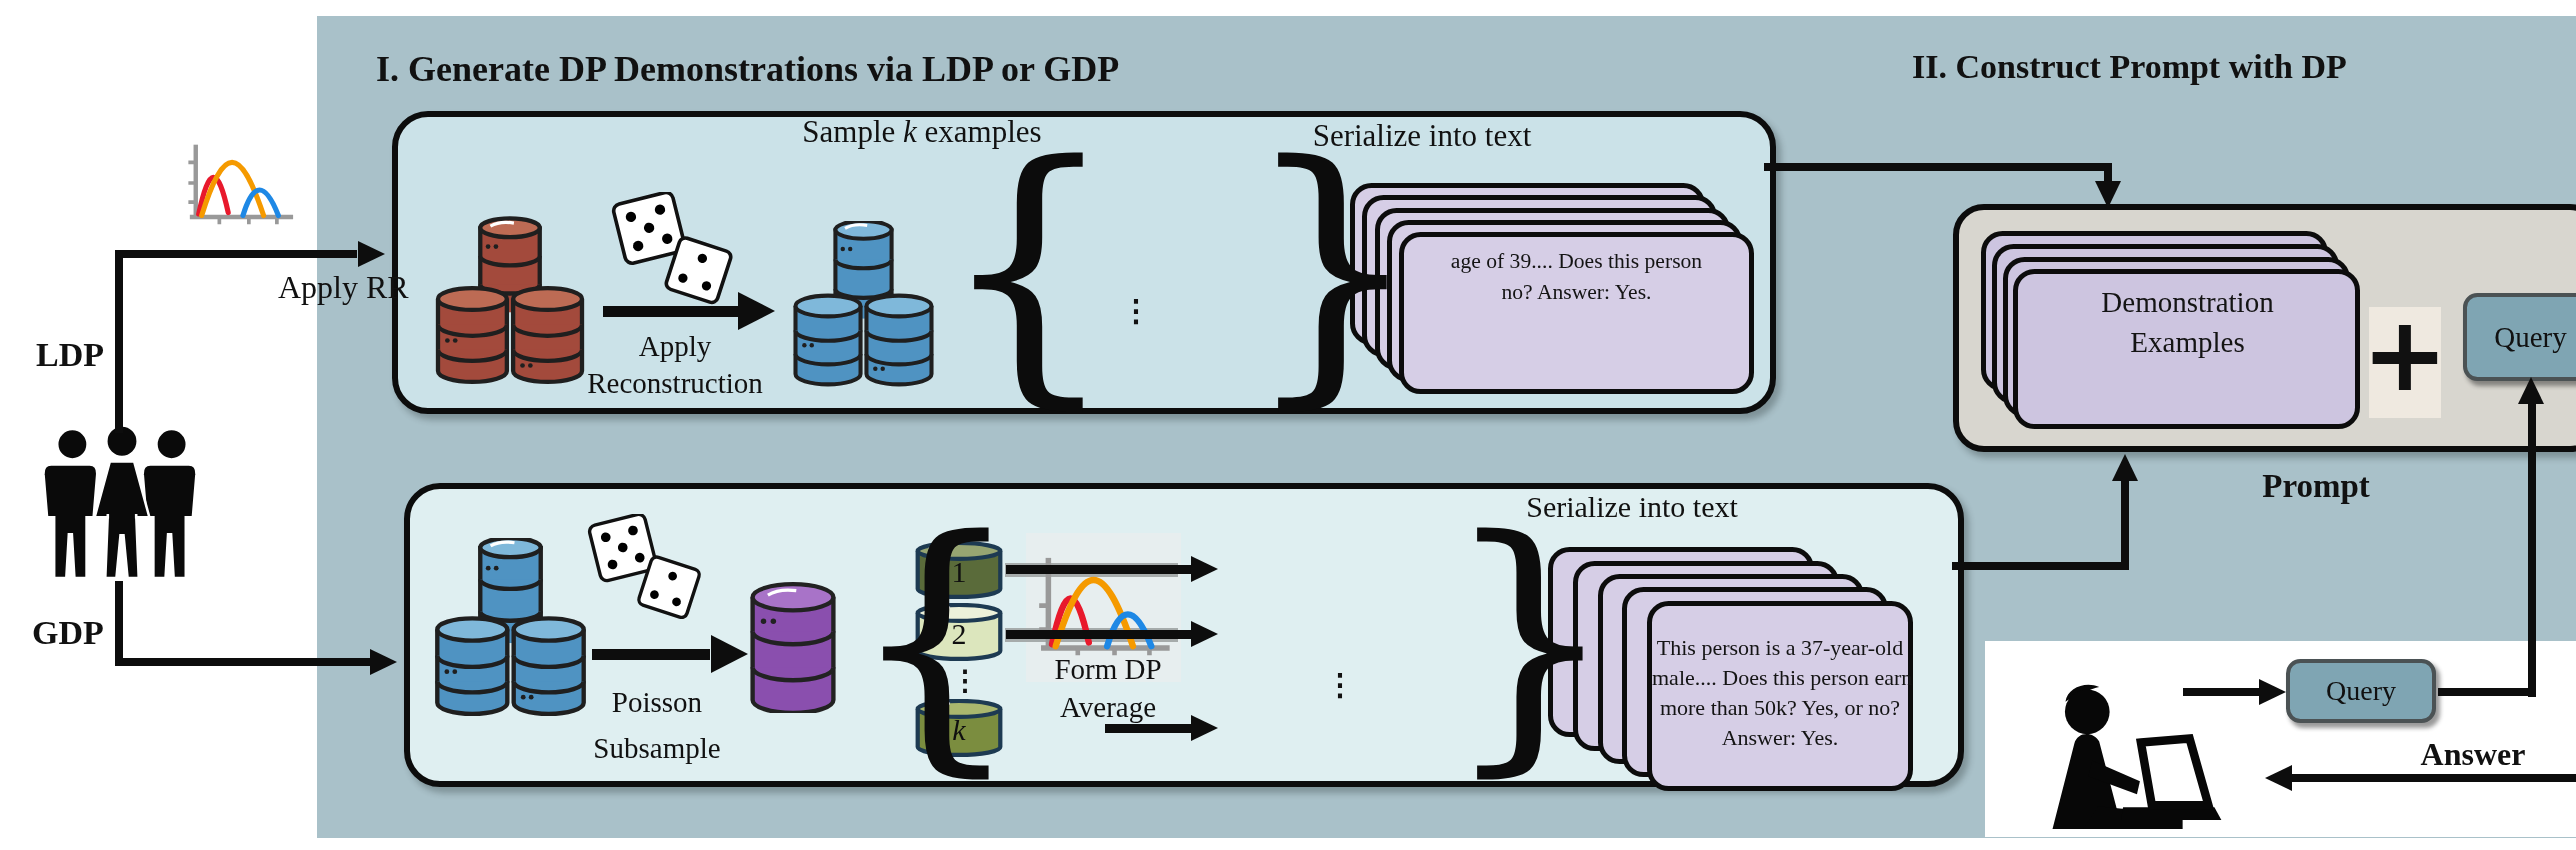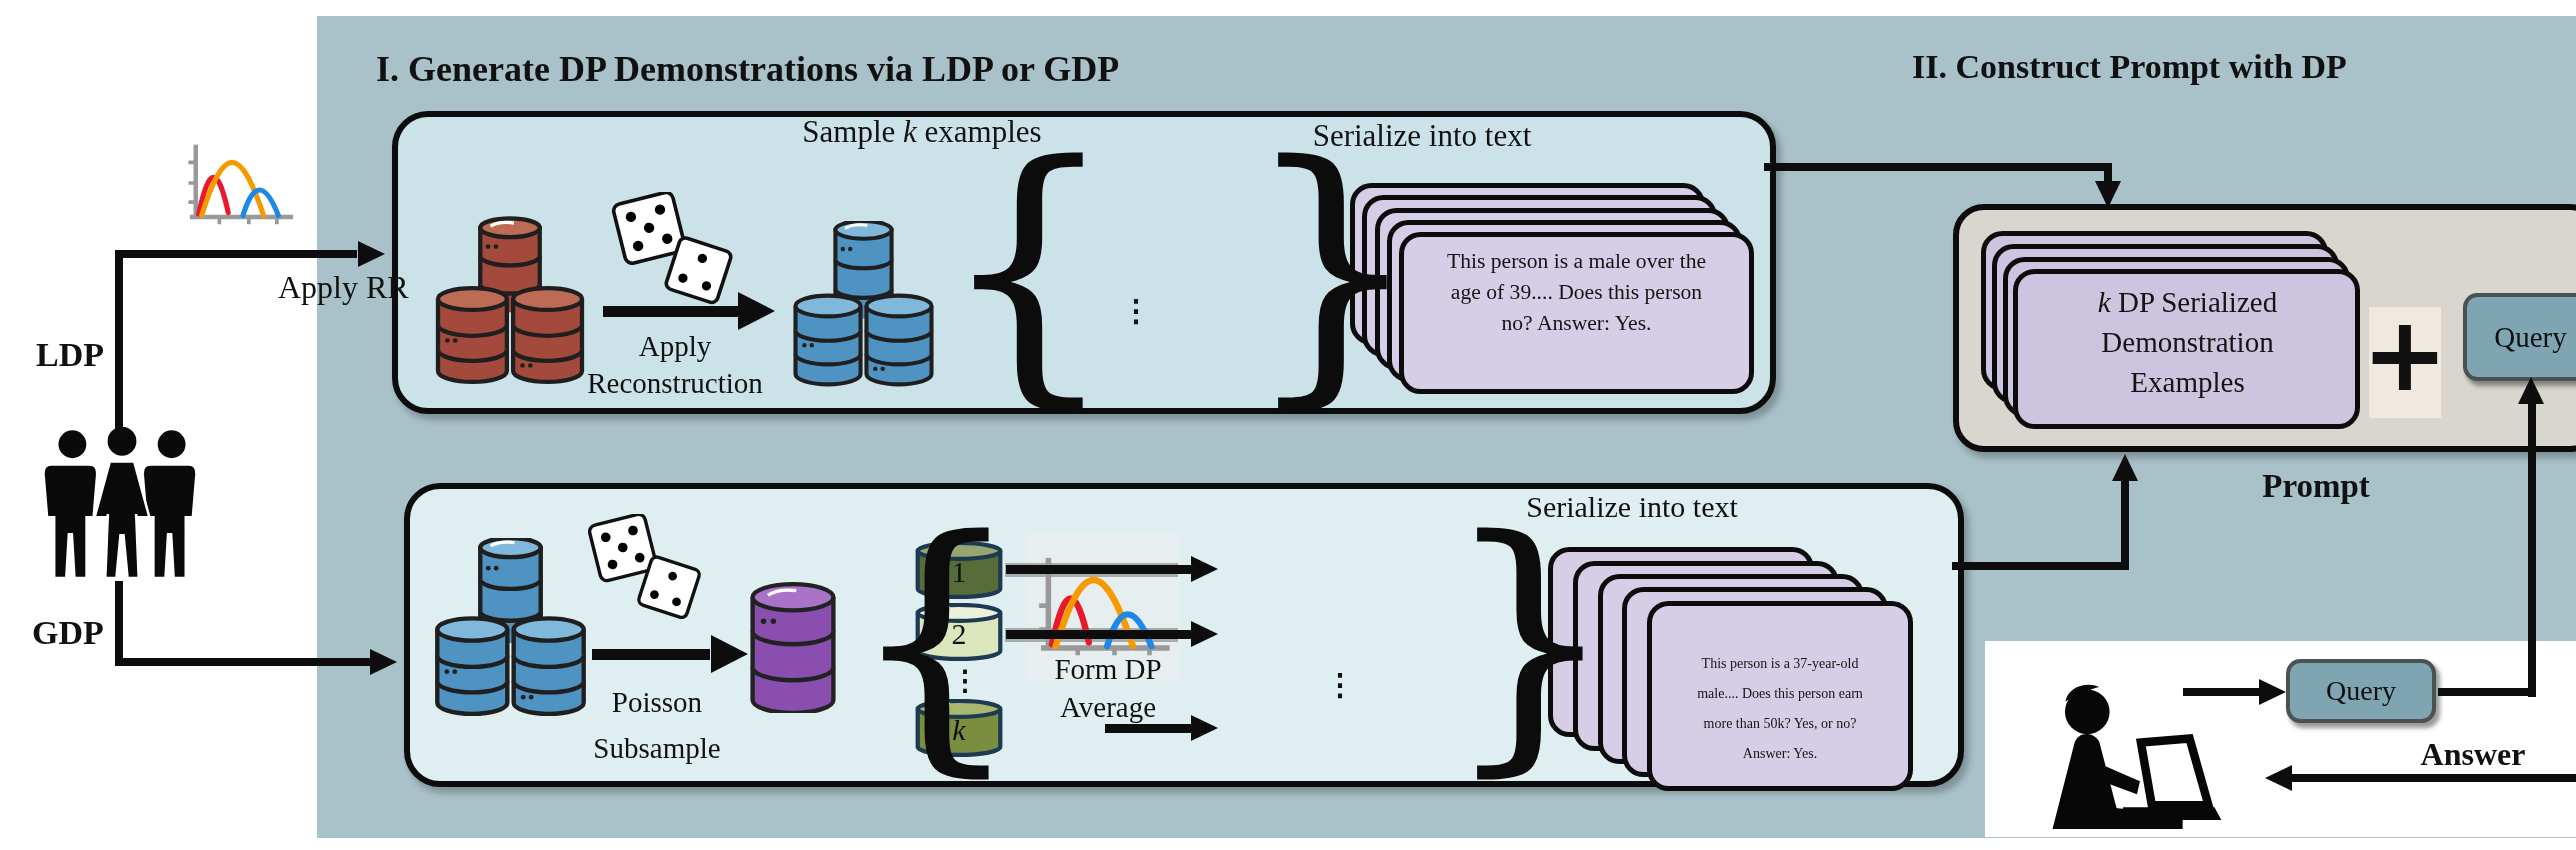--- a/index.html
+++ b/index.html
@@ -174,21 +174,20 @@
   </div>
   <div class="brace" style="left:1243px;top:145px;font-size:281px;">}</div>
 
   <div class="t ctr" style="left:1422px;top:118px;font-size:31px;z-index:5;">Serialize into text</div>
   <div class="card" style="left:1350px;top:183px;width:345px;height:152px;z-index:10;"></div>
   <div class="card" style="left:1362px;top:195px;width:345px;height:152px;z-index:11;"></div>
   <div class="card" style="left:1375px;top:208px;width:345px;height:152px;z-index:12;"></div>
   <div class="card" style="left:1387px;top:220px;width:345px;height:152px;z-index:13;"></div>
   <div class="card" style="left:1399px;top:232px;width:345px;height:152px;z-index:14;"></div>
   <div class="cardtext" style="left:1404px;top:246px;width:345px;font-size:21.6px;line-height:31px;z-index:32;">
-    <div>This person is a male over the</div>
     <div>age of 39.... Does this person</div>
     <div>no? Answer: Yes.</div>
   </div>
 
   <div class="rbox" style="left:404px;top:483px;width:1548px;height:292px;background:#dfeff1;z-index:2;"></div>
 
 
   <svg class="abs" style="left:428px;top:538px;z-index:4;" width="165" height="183" viewBox="0 0 200 230">
     <g stroke="#1f1f1f" stroke-width="5.5" stroke-linejoin="round">
       <rect x="62" y="10" width="76" height="122" fill="#4f93c2" stroke="none"></rect>
@@ -303,21 +302,21 @@
       <span class="i">k</span>
   </div>
   <div class="brace" style="left:1443px;top:521px;font-size:273px;">}</div>
 
   <div class="t ctr" style="left:1632px;top:490px;font-size:30px;z-index:5;">Serialize into text</div>
   <div class="card" style="left:1548px;top:547px;width:256px;height:180px;z-index:10;"></div>
   <div class="card" style="left:1573px;top:561px;width:256px;height:180px;z-index:11;"></div>
   <div class="card" style="left:1598px;top:574px;width:256px;height:180px;z-index:12;"></div>
   <div class="card" style="left:1622px;top:587px;width:256px;height:180px;z-index:13;"></div>
   <div class="card" style="left:1647px;top:601px;width:256px;height:180px;z-index:14;"></div>
-  <div class="cardtext" style="left:1652px;top:649px;width:256px;font-size:14px;line-height:30px;z-index:32;">
+  <div class="cardtext" style="left:1652px;top:633px;width:256px;font-size:22px;line-height:30px;z-index:32;">
     <div>This person is a 37-year-old</div>
     <div>male.... Does this person earn</div>
     <div>more than 50k? Yes, or no?</div>
     <div>Answer: Yes.</div>
   </div>
 
   <div class="hl" style="left:1764px;top:163px;width:348px;height:8.2px;"></div>
   <div class="vl" style="left:2104px;top:163px;width:8.2px;height:19.6px;"></div>
   <div class="ah d" style="left:2095px;top:181px;"></div>
 
@@ -325,21 +324,20 @@
   <div class="vl" style="left:2121px;top:479px;width:8.2px;height:91px;"></div>
   <div class="ah u" style="left:2112px;top:454px;"></div>
 
   <div class="rbox" style="left:1953px;top:204px;width:636px;height:236px;background:#d8d6cf;border-radius:31px;z-index:3;"></div>
 
   <div class="card prompt" style="left:1981px;top:231px;width:337px;height:150px;z-index:10;"></div>
   <div class="card prompt" style="left:1992px;top:244px;width:337px;height:150px;z-index:11;"></div>
   <div class="card prompt" style="left:2003px;top:257px;width:337px;height:150px;z-index:12;"></div>
   <div class="card prompt" style="left:2013px;top:269px;width:337px;height:150px;z-index:13;"></div>
   <div class="cardtext" style="left:2019px;top:282px;width:337px;font-size:29px;line-height:40px;z-index:32;">
-    <div><span class="i">k</span><span> DP Serialized</span></div>
     <div>Demonstration</div>
     <div>Examples</div>
   </div>
 
   <div class="abs" style="left:2369px;top:307px;width:72px;height:111px;background:#efe9e0;z-index:9;"></div>
   <div class="t b ctr" style="left:2405px;top:294px;font-size:103px;z-index:32;font-family:'DejaVu Sans',sans-serif;">+</div>
 
   <div class="qbox" style="left:2463px;top:293px;width:127px;height:80px;z-index:32;">
       <span>Query</span>
     </div>

